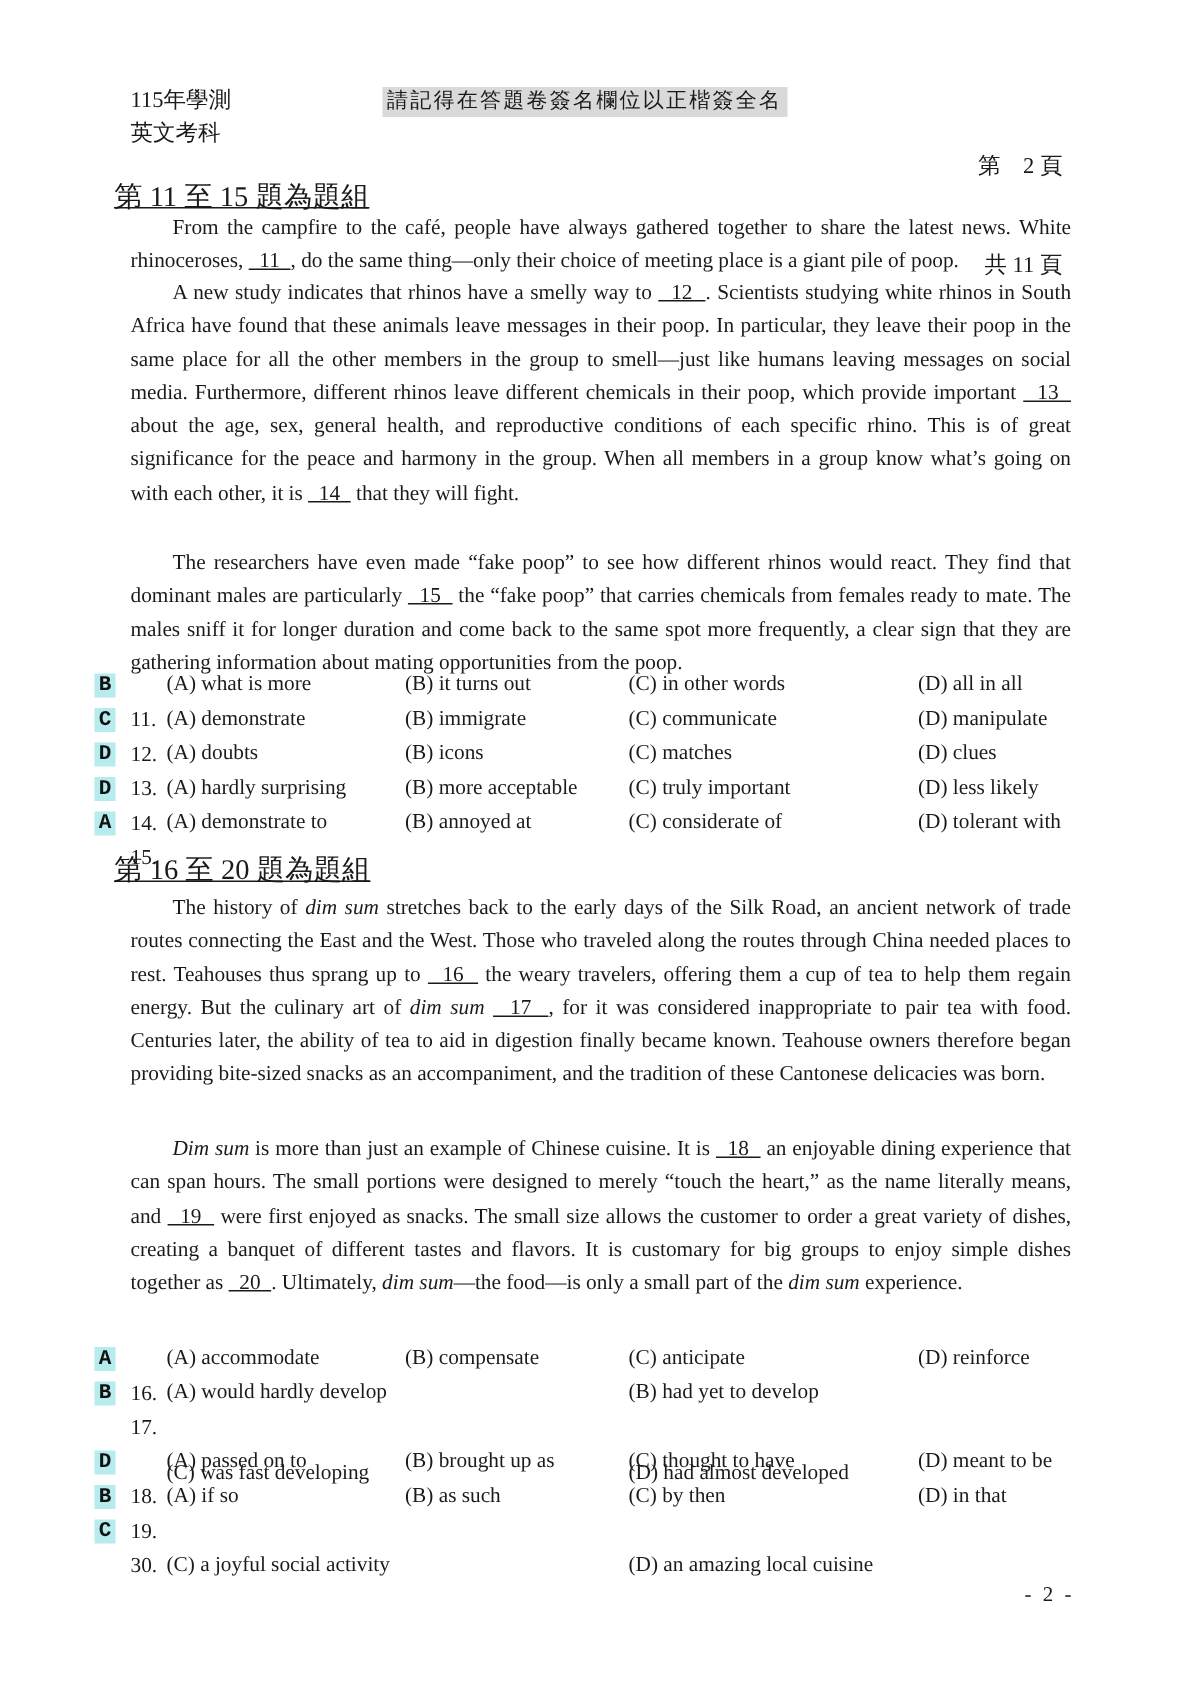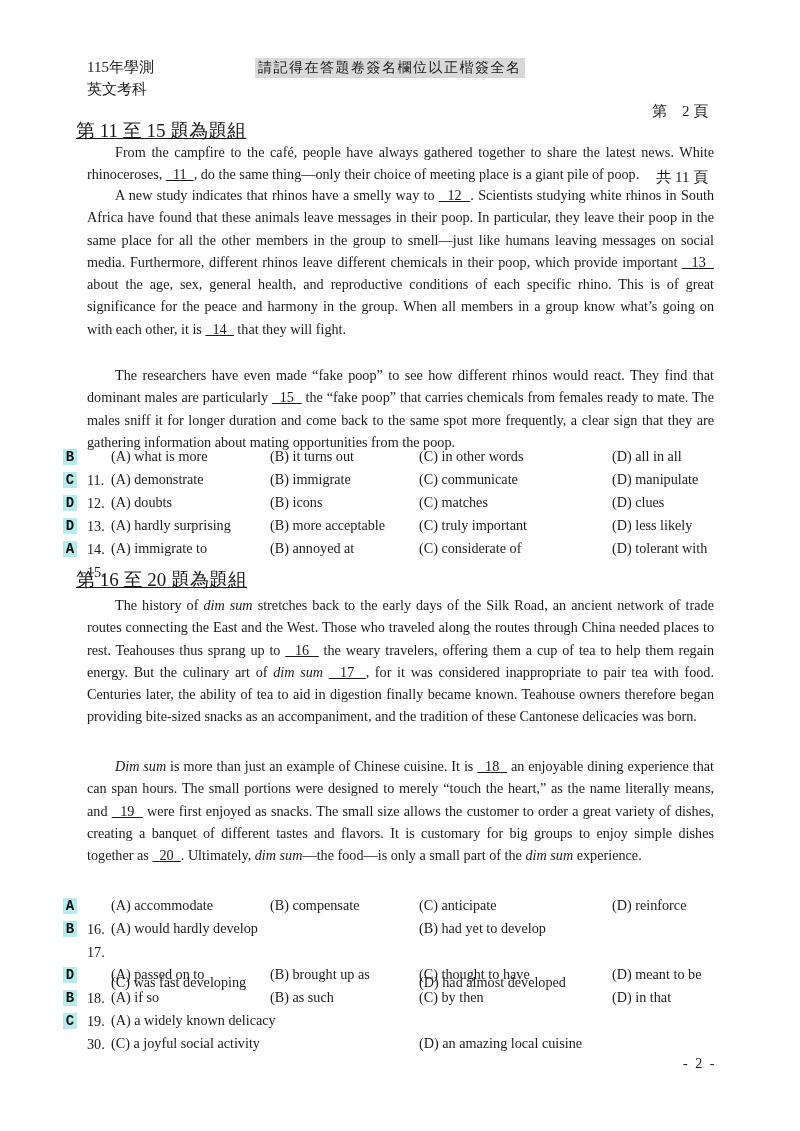--- a/index.html
+++ b/index.html
@@ -75,21 +75,21 @@
   <span class="badge">D</span>
   <span class="qnum">14.</span>
   <span class="opt c1">(A) hardly surprising</span>
   <span class="opt c2">(B) more acceptable</span>
   <span class="opt c3">(C) truly important</span>
   <span class="opt c4">(D) less likely</span>
 </div>
 <div class="q" style="top:537px;">
   <span class="badge">A</span>
   <span class="qnum">15.</span>
-  <span class="opt c1">(A) immigrate to</span>
+  <span class="opt c1">(A) demonstrate to</span>
   <span class="opt c2">(B) annoyed at</span>
   <span class="opt c3">(C) considerate of</span>
   <span class="opt c4">(D) tolerant with</span>
 </div>
 
 <div class="section-title" style="top:567px;text-align:center;">第 16 至 20 題為題組</div>
 
 <div class="para" style="top:594px;">
   <span>The history of </span><i>dim sum</i><span> stretches back to the early days of the Silk Road, an ancient network of trade routes connecting the East and the West. Those who traveled along the routes through China needed places to rest. Teahouses thus sprang up to </span><span class="blank">  16  </span><span> the weary travelers, offering them a cup of tea to help them regain energy. But the culinary art of </span><i>dim sum</i><span> </span><span class="blank">  17  </span><span>, for it was considered inappropriate to pair tea with food. Centuries later, the ability of tea to aid in digestion finally became known. Teahouse owners therefore began providing bite-sized snacks as an accompaniment, and the tradition of these Cantonese delicacies was born.</span>
 </div>
@@ -127,20 +127,19 @@
   <span class="badge">B</span>
   <span class="qnum">19.</span>
   <span class="opt c1">(A) if so</span>
   <span class="opt c2">(B) as such</span>
   <span class="opt c3">(C) by then</span>
   <span class="opt c4">(D) in that</span>
 </div>
 <div class="q" style="top:1009px;">
   <span class="badge">C</span>
   <span class="qnum">30.</span>
-  <span class="opt c1">(A) a widely known delicacy</span>
 </div>
 <div class="q" style="top:1032px;">
   <span class="opt c1">(C) a joyful social activity</span>
   <span class="opt c3">(D) an amazing local cuisine</span>
 </div>
 
 <div id="page-num">- 2 -</div>
 
 </body></html>

